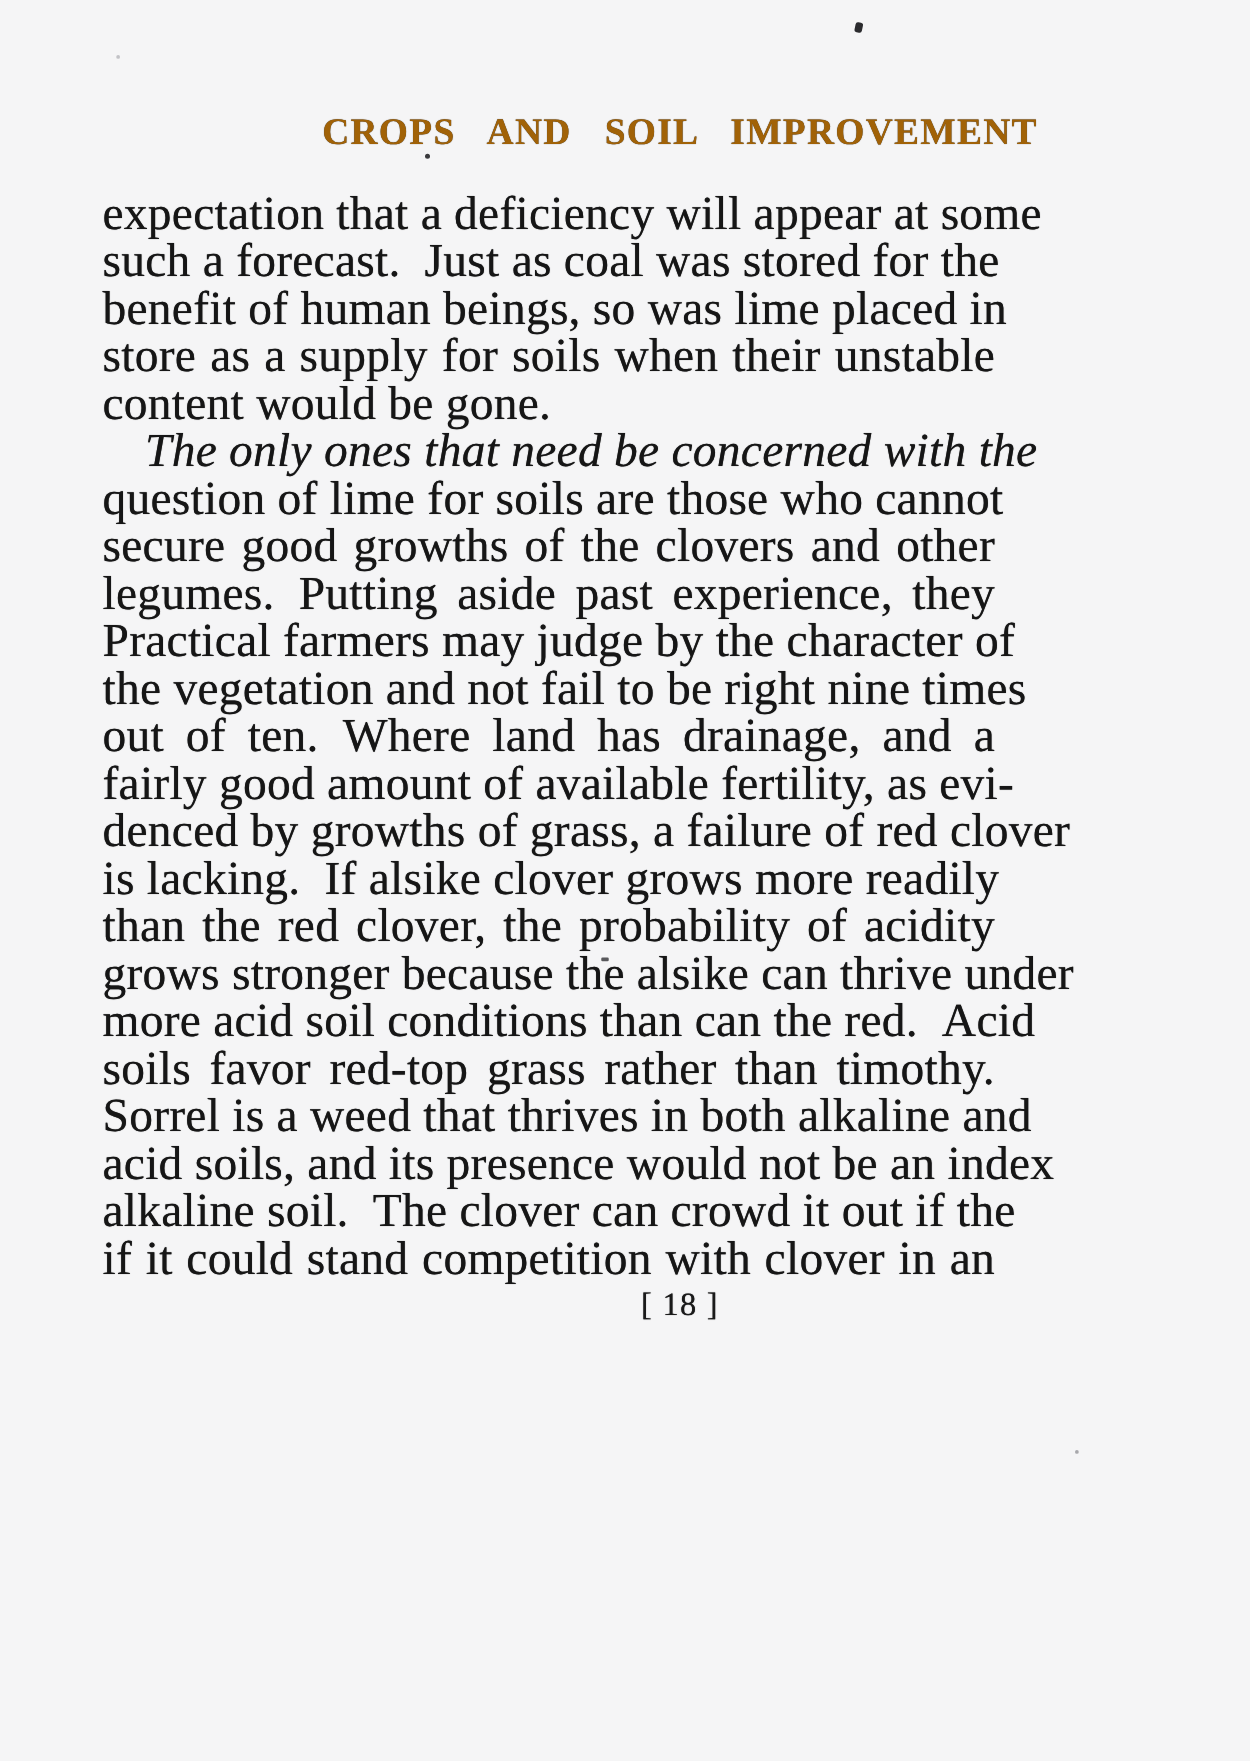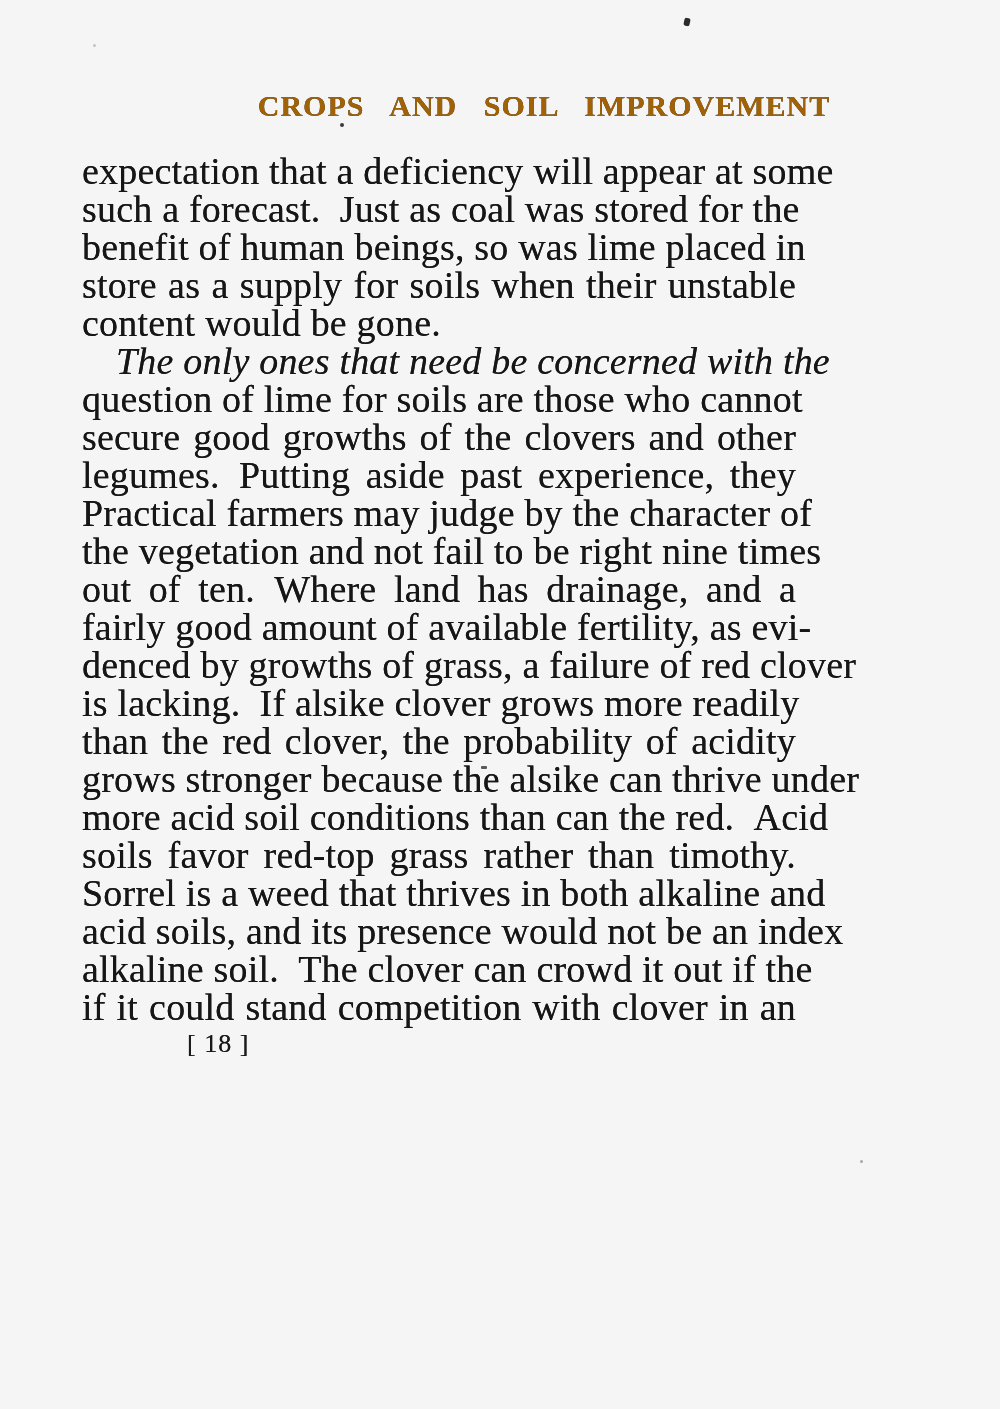--- a/index.html
+++ b/index.html
@@ -43,21 +43,21 @@
     text-align-last: justify;
     white-space: nowrap;
     overflow: visible;
   }
   .line.end { text-align-last: left; white-space: normal; }
   .line.indent { padding-left: 34px; font-style: italic; }
   .page-number {
     width: 714px;
     margin-left: 187px;
     margin-top: 2px;
-    text-align: left;
+    text-align: center;
     font-size: 26px;
     line-height: 32px;
     letter-spacing: 1px;
     color: #1a1a1a;
     text-shadow: 0 0 0.6px rgba(10,10,10,0.85);
   }
   .speck { position: absolute; border-radius: 50%; }
   .speck.s1 { left: 684px; top: 18px;  width: 6px; height: 8px; background: #2b2b2e; border-radius: 2px; transform: rotate(12deg); }
   .speck.s2 { left: 93px;  top: 44px;  width: 3px; height: 3px; background: #c2c2c6; }
   .speck.s3 { left: 481px; top: 766px; width: 6px; height: 3px; background: #59595c; border-radius: 1px; }

